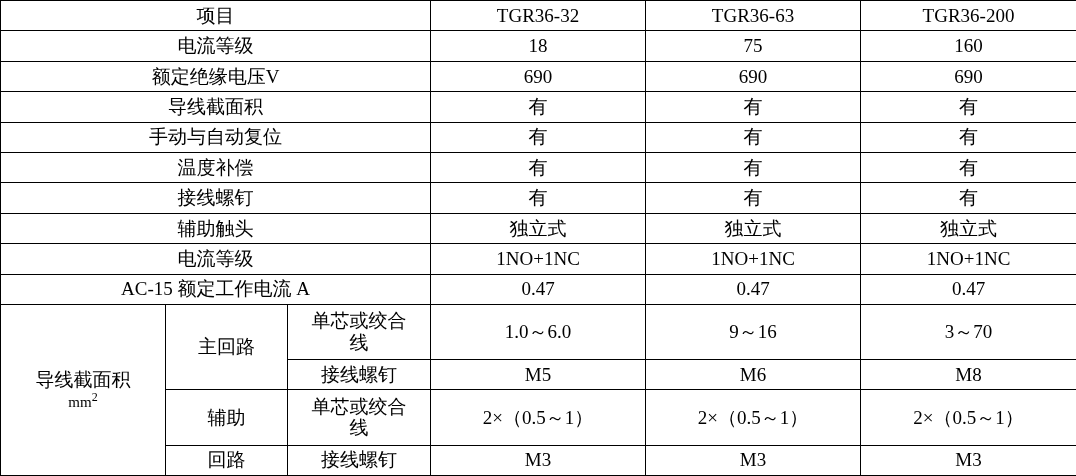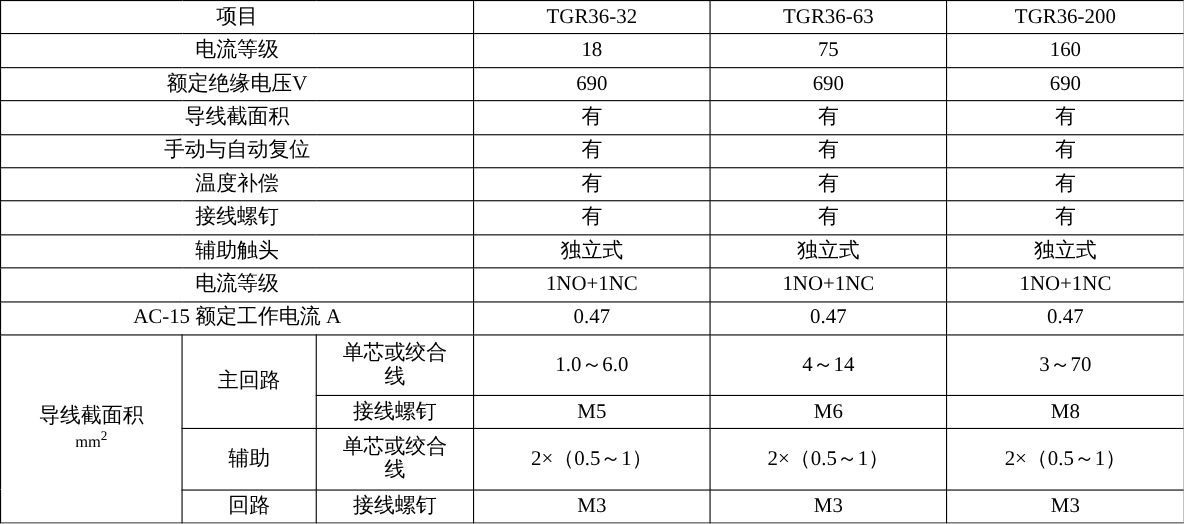--- a/index.html
+++ b/index.html
@@ -127,21 +127,21 @@
     </tr>
 
     <tr>
       <td class="hdr wire-label" rowspan="4">
         <span>导线截面积</span>
         <span class="l2"><span>mm</span><span class="small-sup">2</span></span>
       </td>
       <td class="hdr" rowspan="2">主回路</td>
       <td class="hdr">单芯或绞合线</td>
       <td class="val">1.0～6.0</td>
-      <td class="val">4～14</td>
+      <td class="val">9～16</td>
       <td class="val">3～70</td>
     </tr>
     <tr>
       <td class="hdr">接线螺钉</td>
       <td class="val">M5</td>
       <td class="val">M6</td>
       <td class="val">M8</td>
     </tr>
     <tr>
       <td class="hdr">辅助</td>

